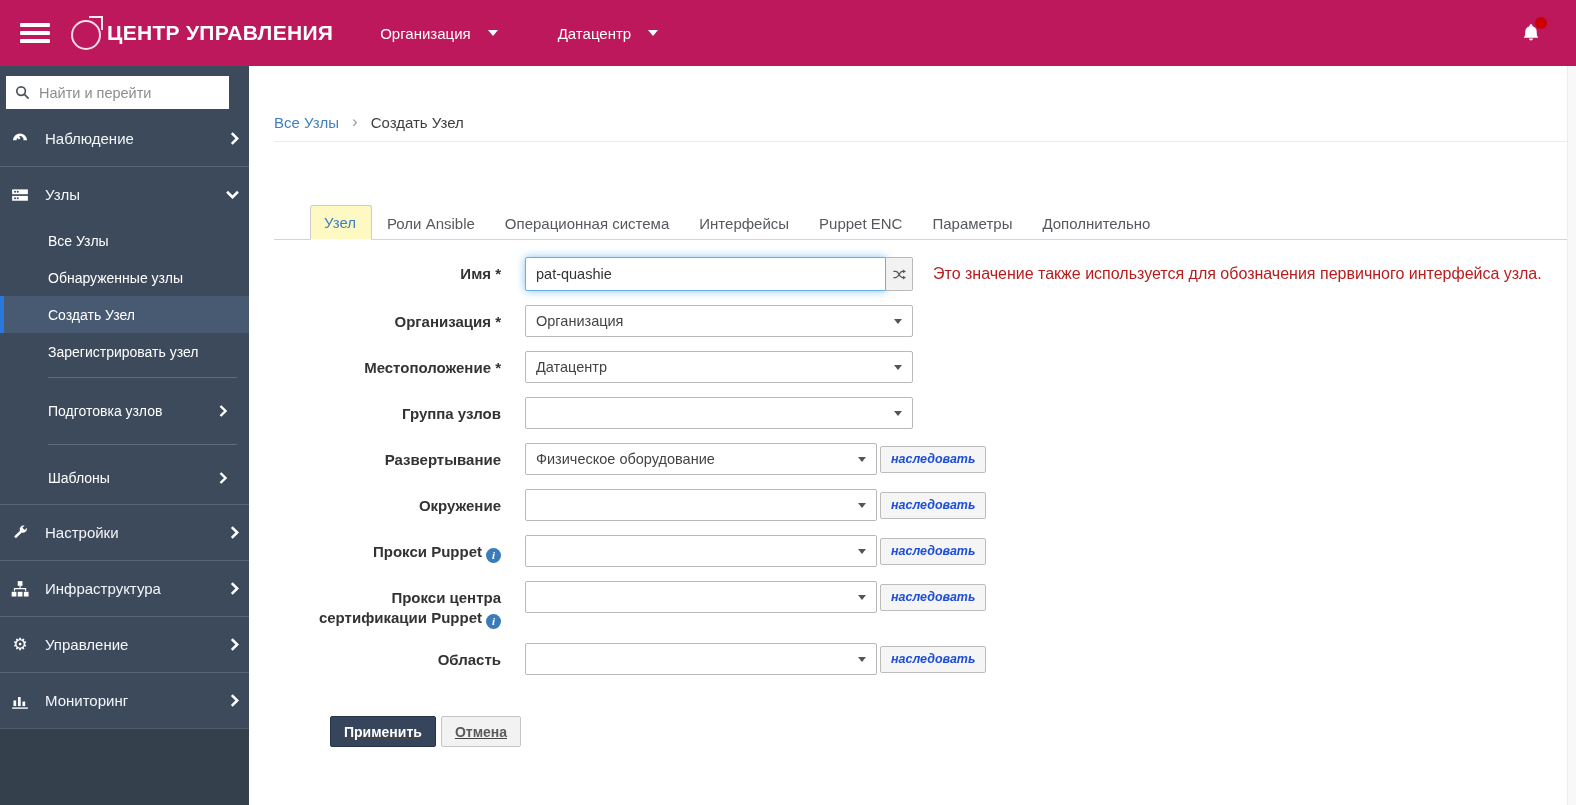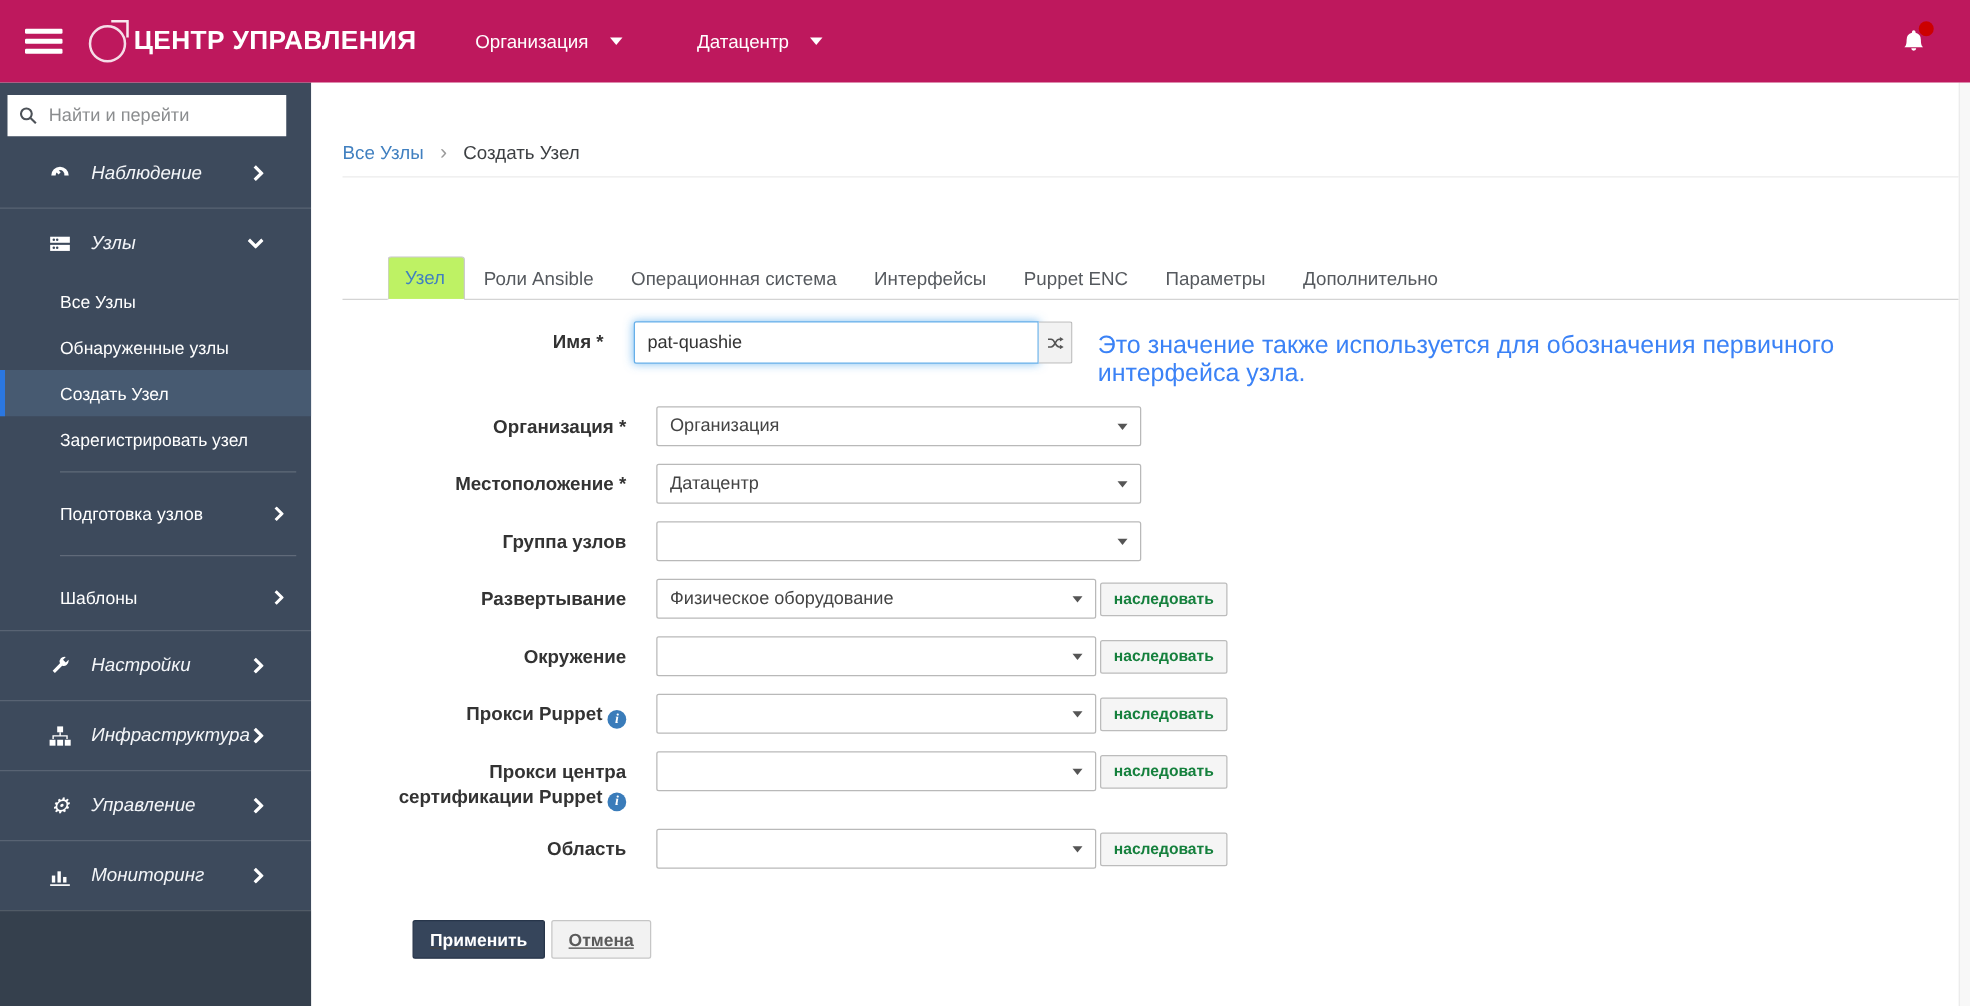--- a/index.html
+++ b/index.html
@@ -29,22 +29,22 @@
   aside { position:absolute; top:66px; left:0; width:249px; bottom:0;
     background:#3d4a5c; display:flex; flex-direction:column; }
   .search-box { margin:10px 20px 2px 6px; height:33px; background:#fff;
     display:flex; align-items:center; padding:0 9px; }
   .search-box svg { flex:none; }
   .search-box input { border:none; outline:none; flex:1; margin-left:9px;
     font-size:14.5px; color:#333; font-family:"Liberation Sans",sans-serif; }
   .search-box input::placeholder { color:#8b8d8f; }
 
   nav { flex:none; }
-  .sb-item { height:55px; display:flex; align-items:center; padding:0 38px;
-    color:#f4f6f9; font-size:15px; cursor:pointer;font-style:italic; }
+  .sb-item { height:55px; display:flex; align-items:center; padding:0 10px;
+    color:#f4f6f9; font-size:15px; cursor:pointer; }
   .sb-item .ic { width:20px; margin-right:15px; display:flex; justify-content:center; }
   .chev { margin-left:auto; display:flex; }
   .sb-sub { }
   .sb-subitem { height:37px; display:flex; align-items:center; padding:0 22px 0 48px;
     color:#fff; font-size:14px; cursor:pointer; }
   .sb-subitem.tall { height:52px; }
   .sb-subitem.active { background:#475a71; border-left:4px solid #2b77e0; padding-left:44px; }
   .sb-divider { height:1px; background:rgba(255,255,255,.14); }
   .sb-divider.inset { margin:7px 12px 7px 48px; background:rgba(255,255,255,.18); }
   .sb-fill { flex:1; background:#35404d; border-top:1px solid rgba(255,255,255,.14); }
@@ -59,21 +59,21 @@
   .breadcrumb { margin-top:46px; padding-bottom:9px; border-bottom:1px solid #ececec;
     font-size:15px; display:flex; align-items:center; }
   .breadcrumb a { color:#4180c0; text-decoration:none; cursor:pointer; }
   .bc-sep { color:#9b9b9b; margin:0 13px; font-size:17px; }
   .bc-cur { color:#3c3f42; }
 
   .tabs { margin-top:63px; display:flex; border-bottom:1px solid #d4d4d4;
     padding-left:36px; height:35px; align-items:flex-end; }
   .tab { padding:8px 15px; font-size:15px; color:#55595e; cursor:pointer;
     margin-bottom:-1px; white-space:nowrap; }
-  .tab.active { color:#4180c0; background:#bef264; border:1px solid #ccc;
+  .tab.active { color:#4180c0; background:#fef9c3; border:1px solid #ccc;
     border-bottom:1px solid #fff; border-radius:3px 3px 0 0;padding-left:13px; }
 
   form { margin-left:36px; margin-top:17px; }
   .form-group { display:flex; align-items:flex-start; margin-bottom:14px; }
   .ctl-label { width:215px; padding-right:24px; text-align:right; font-size:15px;
     font-weight:700; color:#333; line-height:20px; padding-top:7px; }
   .controls { width:388px; display:flex; align-items:flex-start; }
   .txt-input { height:34px; flex:1; border:1px solid #b9b9b9; border-radius:2px 0 0 2px;
     padding:0 10px; font-size:14.5px; color:#333; outline:none;
     font-family:"Liberation Sans",sans-serif; }
@@ -81,25 +81,25 @@
   .addon { width:27px; height:34px; background:#f2f2f2; border:1px solid #b9b9b9;
     border-left:none; border-radius:0 2px 2px 0; display:flex; align-items:center;
     justify-content:center; cursor:pointer; }
   .select { height:32px; border:1px solid #b9b9b9; border-radius:2px; background:#fff;
     display:flex; align-items:center; padding:0 10px; cursor:pointer; flex:1; }
   .select .sel-val { flex:1; font-size:14.5px; color:#444; white-space:nowrap;
     overflow:hidden; }
   .sel-caret { width:0; height:0; border-left:4px solid transparent;
     border-right:4px solid transparent; border-top:5px solid #555; }
   .inherit { height:27px; margin-left:3px; align-self:center; padding:0 10px;
-    background:#f5f5f5; border:1px solid #bcbcbc; border-radius:2px; color:#15803d;
+    background:#f5f5f5; border:1px solid #bcbcbc; border-radius:2px; color:#1d4ed8;
     font-size:12.5px; font-weight:700; cursor:pointer;
-    font-family:"Liberation Sans",sans-serif; white-space:nowrap; }
+    font-family:"Liberation Sans",sans-serif; white-space:nowrap;font-style:italic; }
   .controls.with-inherit .select { flex:none; width:352px; }
-  .help-text { margin-left:20px; padding-top:8px; font-size:20px; color:#3b82f6; }
+  .help-text { margin-left:20px; padding-top:8px; font-size:16px; color:#b91c1c; }
   .info-ic { display:inline-block; width:15px; height:15px; border-radius:50%;
     background:#3a7cba; color:#fff; font-size:11px; font-weight:700; text-align:center;
     line-height:15px; vertical-align:-2px; margin-left:4px; cursor:pointer;
     font-family:"Liberation Serif",serif; font-style:italic; }
   .actions { margin-left:20px; margin-top:41px; display:flex;text-decoration:underline; }
   .btn { height:31px; padding:0 13px; font-size:14px; font-weight:600; cursor:pointer;
     border-radius:2px; font-family:"Liberation Sans",sans-serif; }
   .btn-primary { background:#36455b; border:1px solid #27354a; color:#fff; }
   .btn-default { background:#f2f2f2; border:1px solid #c6c6c6; color:#5a5a5a; margin-left:5px; }
 </style>

